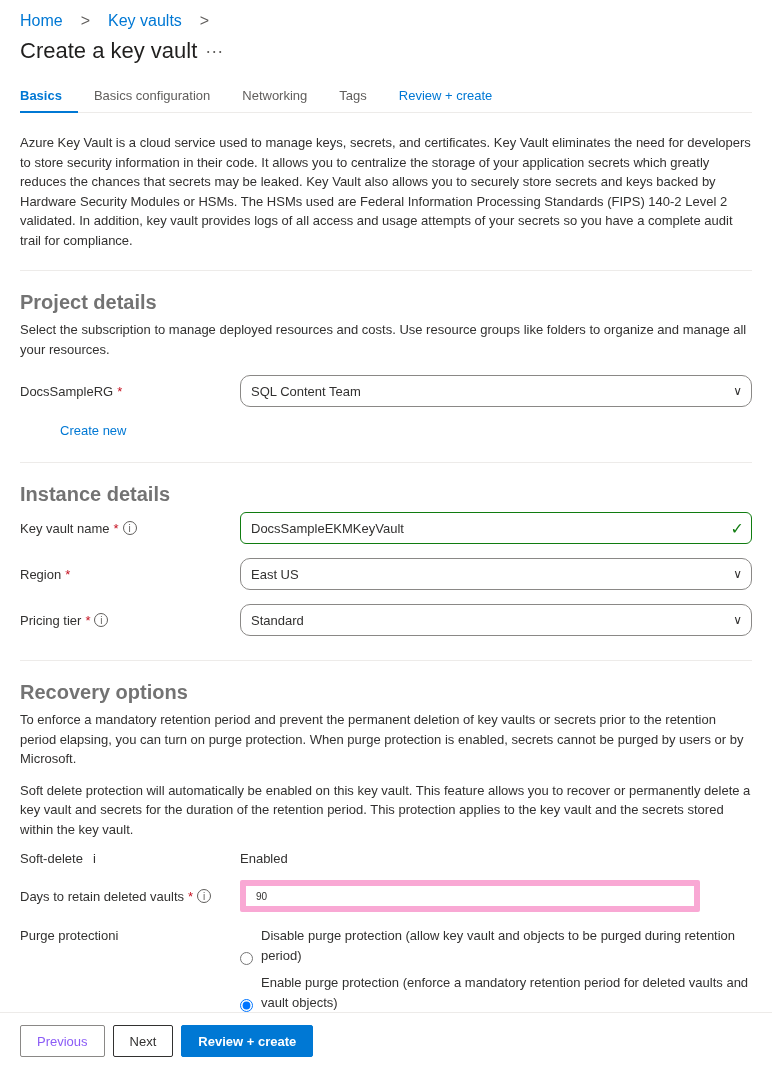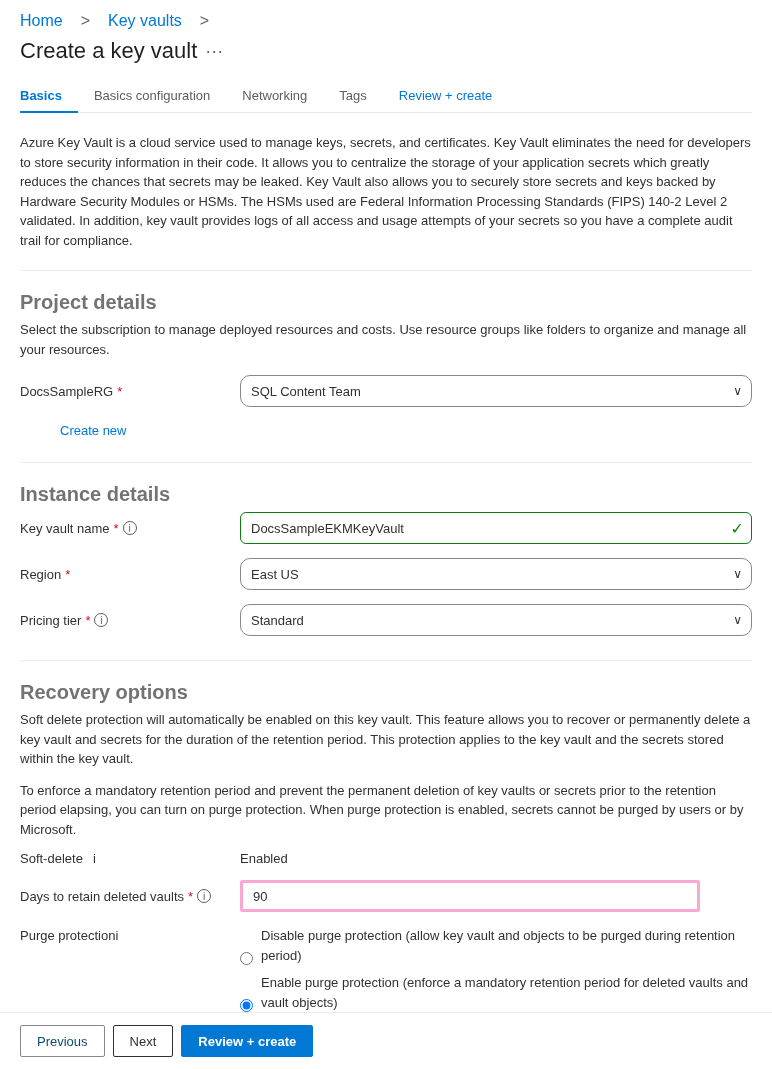--- a/index.html
+++ b/index.html
@@ -34,34 +34,34 @@
     .create-new { color: #0078d4; font-size: 13px; cursor: pointer; text-decoration: none; display: block; margin-top: 2px; }
     .resource-group-row { display: flex; align-items: flex-start; margin-bottom: 14px; }
     .rg-indent { width: 30px; border-left: 2px solid #edebe9; margin-left: 10px; margin-right: 0; flex-shrink: 0; }
     .rg-content { flex: 1; }
     .rg-field-row { display: flex; align-items: center; }
     .rg-label { width: 188px; font-size: 13px; color: #323130; flex-shrink: 0; }
     .recovery-text { font-size: 13px; color: #323130; line-height: 1.5; margin-bottom: 12px; }
     .soft-delete-row { display: flex; align-items: center; margin-bottom: 14px; }
     .soft-delete-label-cell { width: 220px; display: flex; align-items: center; gap: 10px; flex-shrink: 0; }
     .soft-delete-value { font-size: 13px; color: #323130; }
-    .days-input { width: 460px; padding: 6px 10px; border: 3px solid #f9a8d4; border-radius: 2px; font-size: 13px; color: #323130; height: 32px; }
+    .days-input { width: 460px; padding: 6px 10px; border: 6px solid #f9a8d4; border-radius: 2px; font-size: 10px; color: #323130; height: 32px; }
     .purge-row { display: flex; align-items: flex-start; margin-bottom: 8px; }
     .purge-label-cell { width: 220px; display: flex; align-items: center; gap: 0; flex-shrink: 0; padding-top: 2px; }
     .purge-options { flex: 1; }
     .radio-option { display: flex; align-items: flex-end; gap: 8px; margin-bottom: 8px; font-size: 13px; }
     .radio-option input[type="radio"] { margin-top: 2px; cursor: pointer; }
     .radio-label { color: #323130; line-height: 1.5; }
     .info-box { display: flex; align-items: flex-start; gap: 8px; margin-top: 8px; margin-left: 220px; }
     .info-box .info-circle { width: 16px; height: 16px; border-radius: 50%; background: #0078d4; display: flex; align-items: center; justify-content: center; color: white; font-size: 10px; flex-shrink: 0; margin-top: 1px; }
     .info-box .info-text { font-size: 13px; color: #0078d4; }
     .footer { position: fixed; bottom: 0; left: 0; right: 0; background: #fff; border-top: 1px solid #edebe9; padding: 12px 20px; display: flex; gap: 8px; max-width: 772px; margin: 0 auto; }
     .btn { padding: 6px 16px; font-size: 13px; border-radius: 2px; cursor: pointer; height: 32px; }
     .btn-secondary { background: #fff; border: 1px solid #8a8886; color: #323130; }
-    .btn-secondary:disabled { color: #0c4a6e; cursor: default; }
+    .btn-secondary:disabled { color: #8b5cf6; cursor: default; }
     .btn-outline { background: #fff; border: 1px solid #323130; color: #323130; }
     .btn-primary { background: #0078d4; border: 1px solid #0078d4; color: #fff; font-weight: 600; }
     .content-area { padding-bottom: 70px; }
     .divider { border: none; border-top: 1px solid #edebe9; margin: 20px 0; }
   </style>
 </head>
 <body>
 
 <div class="page">
   <div class="content-area">
@@ -154,24 +154,24 @@
             <option>Standard</option>
           </select>
         </div>
       </div>
     </div>
 
     <hr class="divider">
 
     <div class="form-section">
       <div class="section-title">Recovery options</div>
-      <p class="recovery-text">Soft delete protection will automatically be enabled on this key vault. This feature allows you to recover or permanently delete a key vault and secrets for the duration of the retention period. This protection applies to the key vault and the secrets stored within the key vault.</p>
       <p class="recovery-text">
         <span>To enforce a mandatory retention period and prevent the permanent deletion of key vaults or secrets prior to the retention period elapsing, you can turn on purge protection. When purge protection is enabled, secrets cannot be purged by users or by Microsoft.</span>
       </p>
+      <p class="recovery-text">Soft delete protection will automatically be enabled on this key vault. This feature allows you to recover or permanently delete a key vault and secrets for the duration of the retention period. This protection applies to the key vault and the secrets stored within the key vault.</p>
 
       <div class="soft-delete-row">
         <div class="soft-delete-label-cell">
           <span>Soft-delete</span>
           <span class="info-icon">i</span>
         </div>
         <div class="soft-delete-value">Enabled</div>
       </div>
 
       <div class="field-row">

